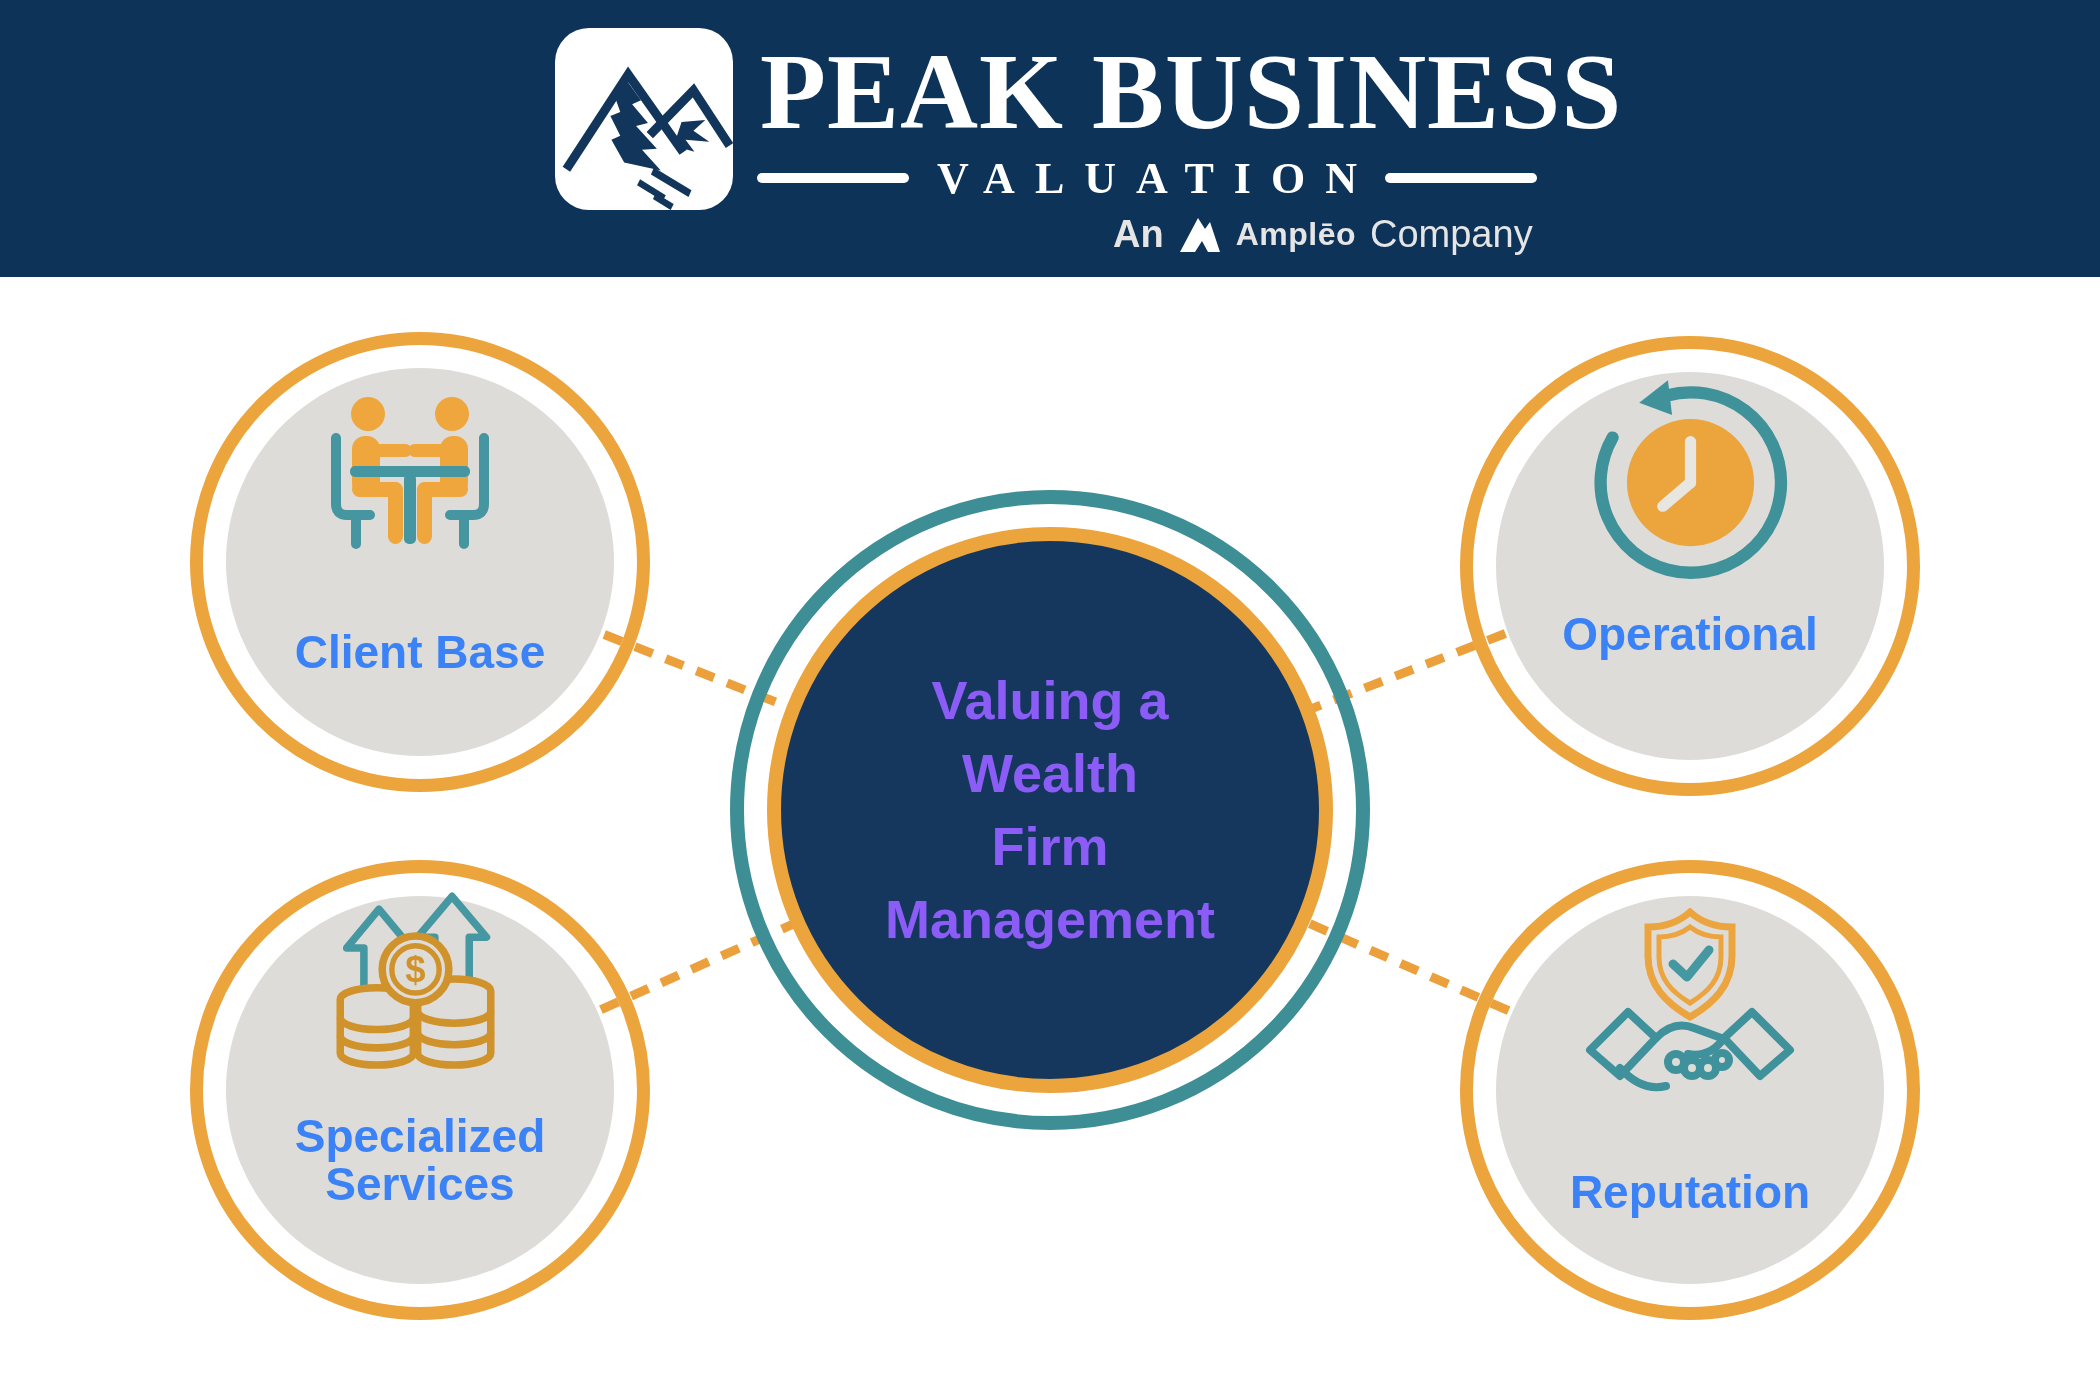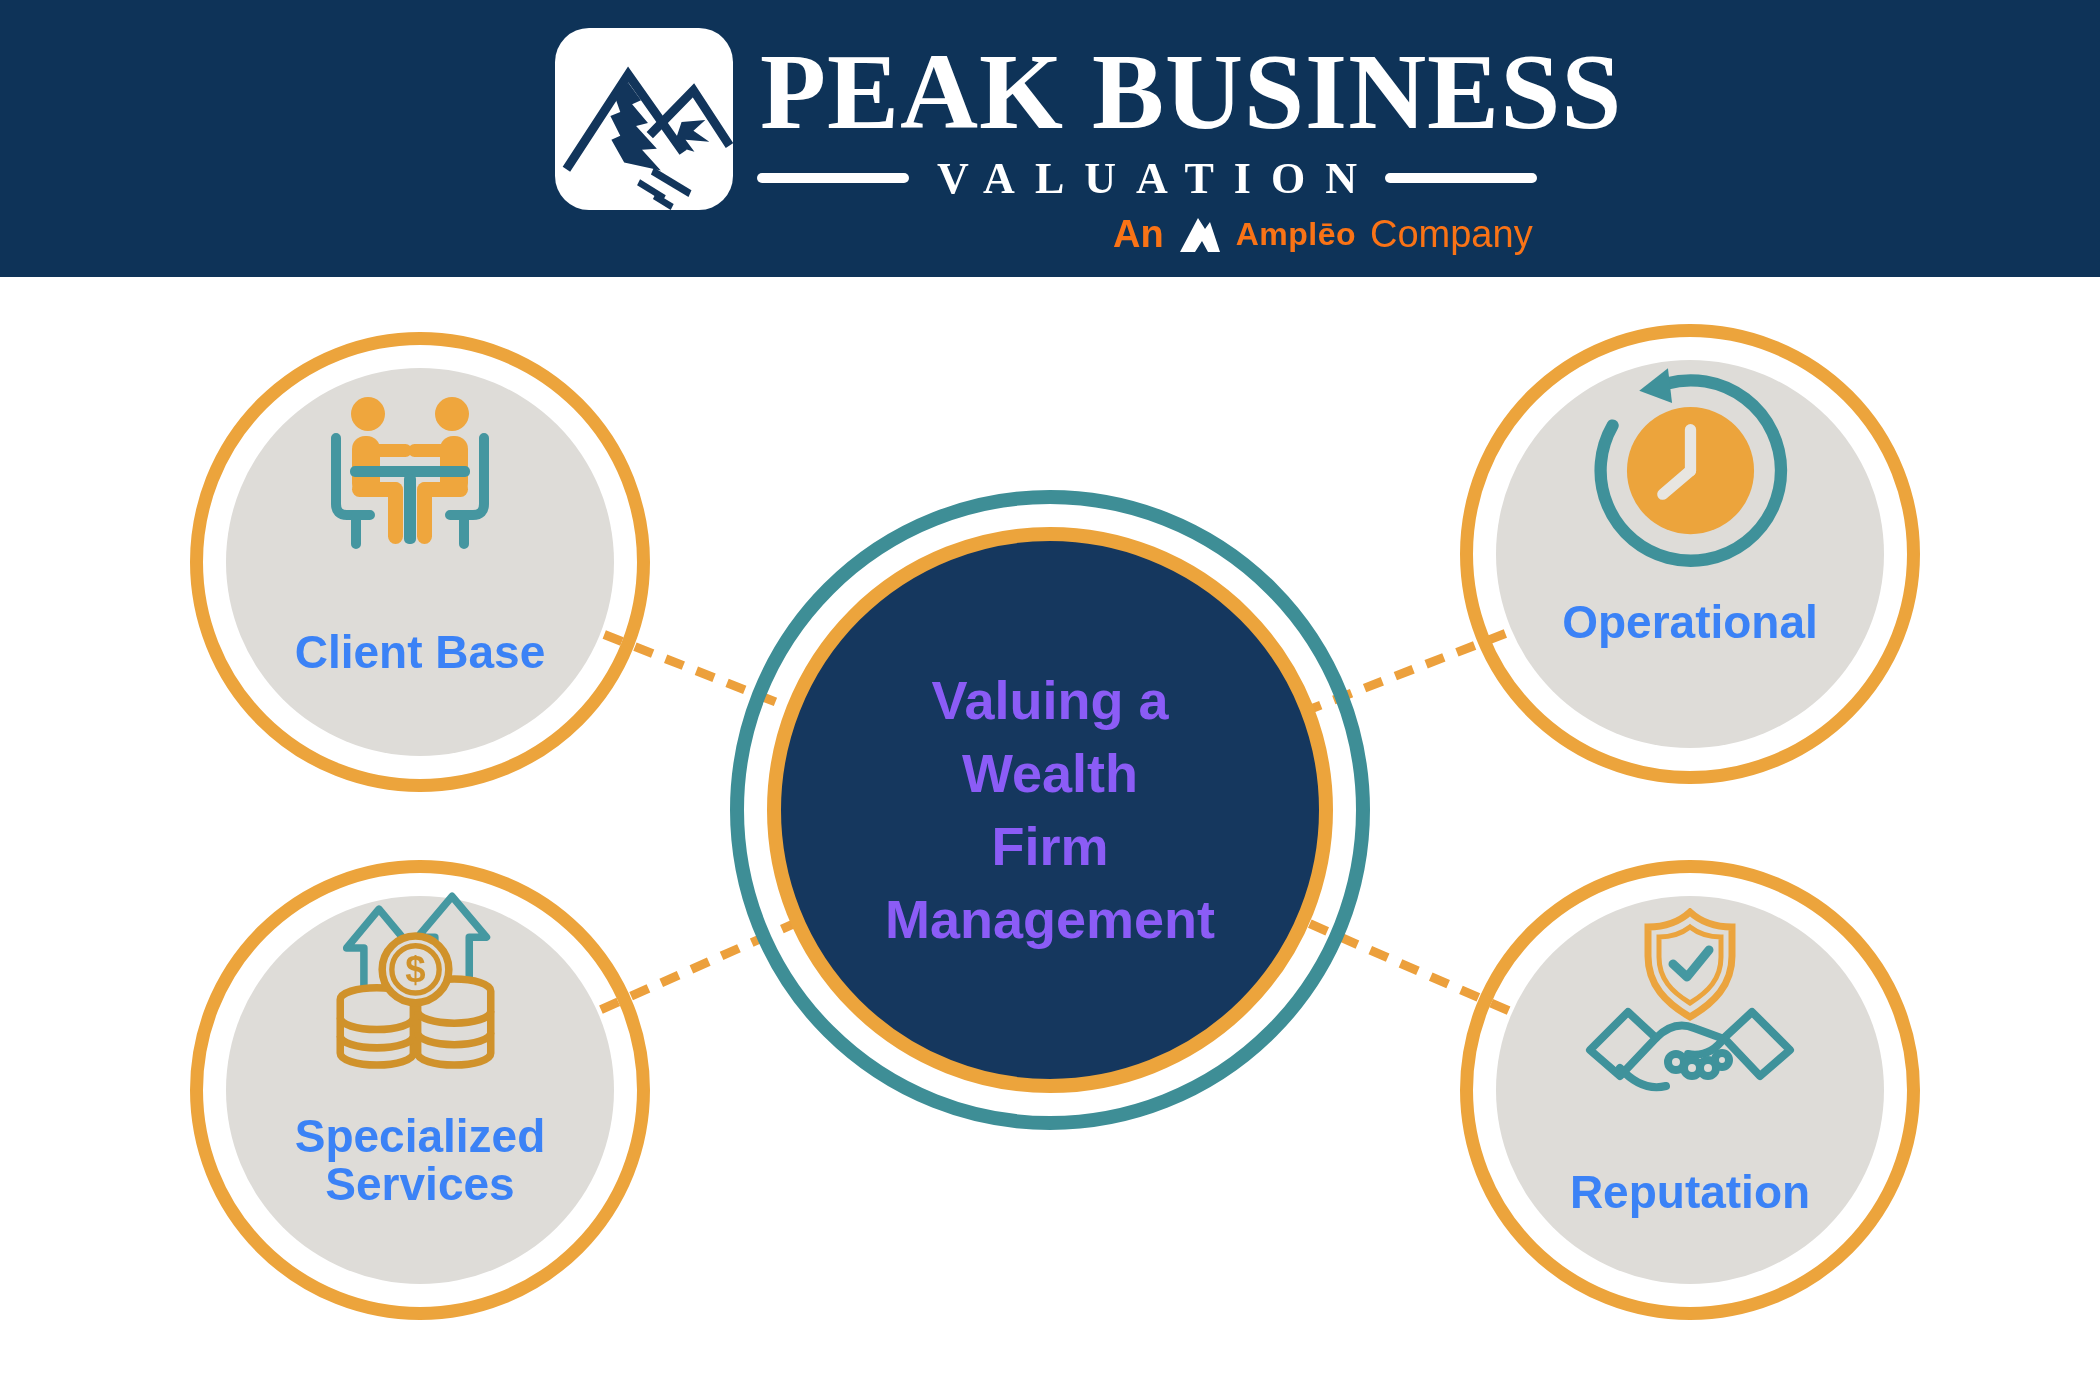--- a/index.html
+++ b/index.html
@@ -13,39 +13,39 @@
   .logo-badge svg{position:absolute;left:0;top:0;}
   .brand-top{position:absolute;left:760px;top:30px;width:790px;height:118px;
              color:#ffffff;font-family:"Liberation Serif",serif;font-weight:700;
              font-size:108px;letter-spacing:1px;white-space:nowrap;}
   .valuation-row{position:absolute;left:757px;top:150px;width:720px;height:56px;
                  display:flex;align-items:center;}
   .val-line{height:10px;background:#ffffff;border-radius:5px;flex:0 0 152px;}
   .brand-sub{color:#ffffff;font-family:"Liberation Serif",serif;font-weight:600;
              font-size:44px;letter-spacing:20px;padding:0 8px 0 28px;white-space:nowrap;}
   .tagline{position:absolute;left:1113px;top:206px;width:460px;height:56px;
-           display:flex;align-items:center;gap:14px;color:#f97316;}
+           display:flex;align-items:center;gap:14px;color:#e5e5e5;}
   .tagline .an{font-size:38px;font-weight:700;}
   .tagline .brand{font-size:32px;font-weight:700;letter-spacing:0.5px;}
   .tagline .co{font-size:38px;font-weight:400;}
 
   
   .connectors{position:absolute;left:0;top:0;z-index:1;}
 
   
   .node{position:absolute;z-index:2;width:460px;height:460px;}
   .node .ring{position:absolute;left:0;top:0;width:460px;height:460px;box-sizing:border-box;
               border:13px solid #eca43c;border-radius:50%;}
   .node .disc{position:absolute;left:36px;top:36px;width:388px;height:388px;
               background:#dedcd8;border-radius:50%;}
   .node .icon{position:absolute;}
   .node .label{position:absolute;left:-40px;width:540px;text-align:center;
                color:#3b82f6;font-weight:700;font-size:46px;line-height:48px;}
   .pos-tl{left:190px;top:332px;}
-  .pos-tr{left:1460px;top:324px;}
+  .pos-tr{left:1460px;top:336px;}
   .pos-bl{left:190px;top:860px;}
   .pos-br{left:1460px;top:860px;}
   .pos-tl .icon{left:100px;top:20px;}
   .pos-tr .icon{left:128px;top:38px;}
   .pos-bl .icon{left:118px;top:32px;}
   .pos-br .icon{left:120px;top:48px;}
   .pos-tl .label{top:296px;}
   .pos-tr .label{top:274px;}
   .pos-bl .label{top:252px;}
   .pos-br .label{top:308px;}

